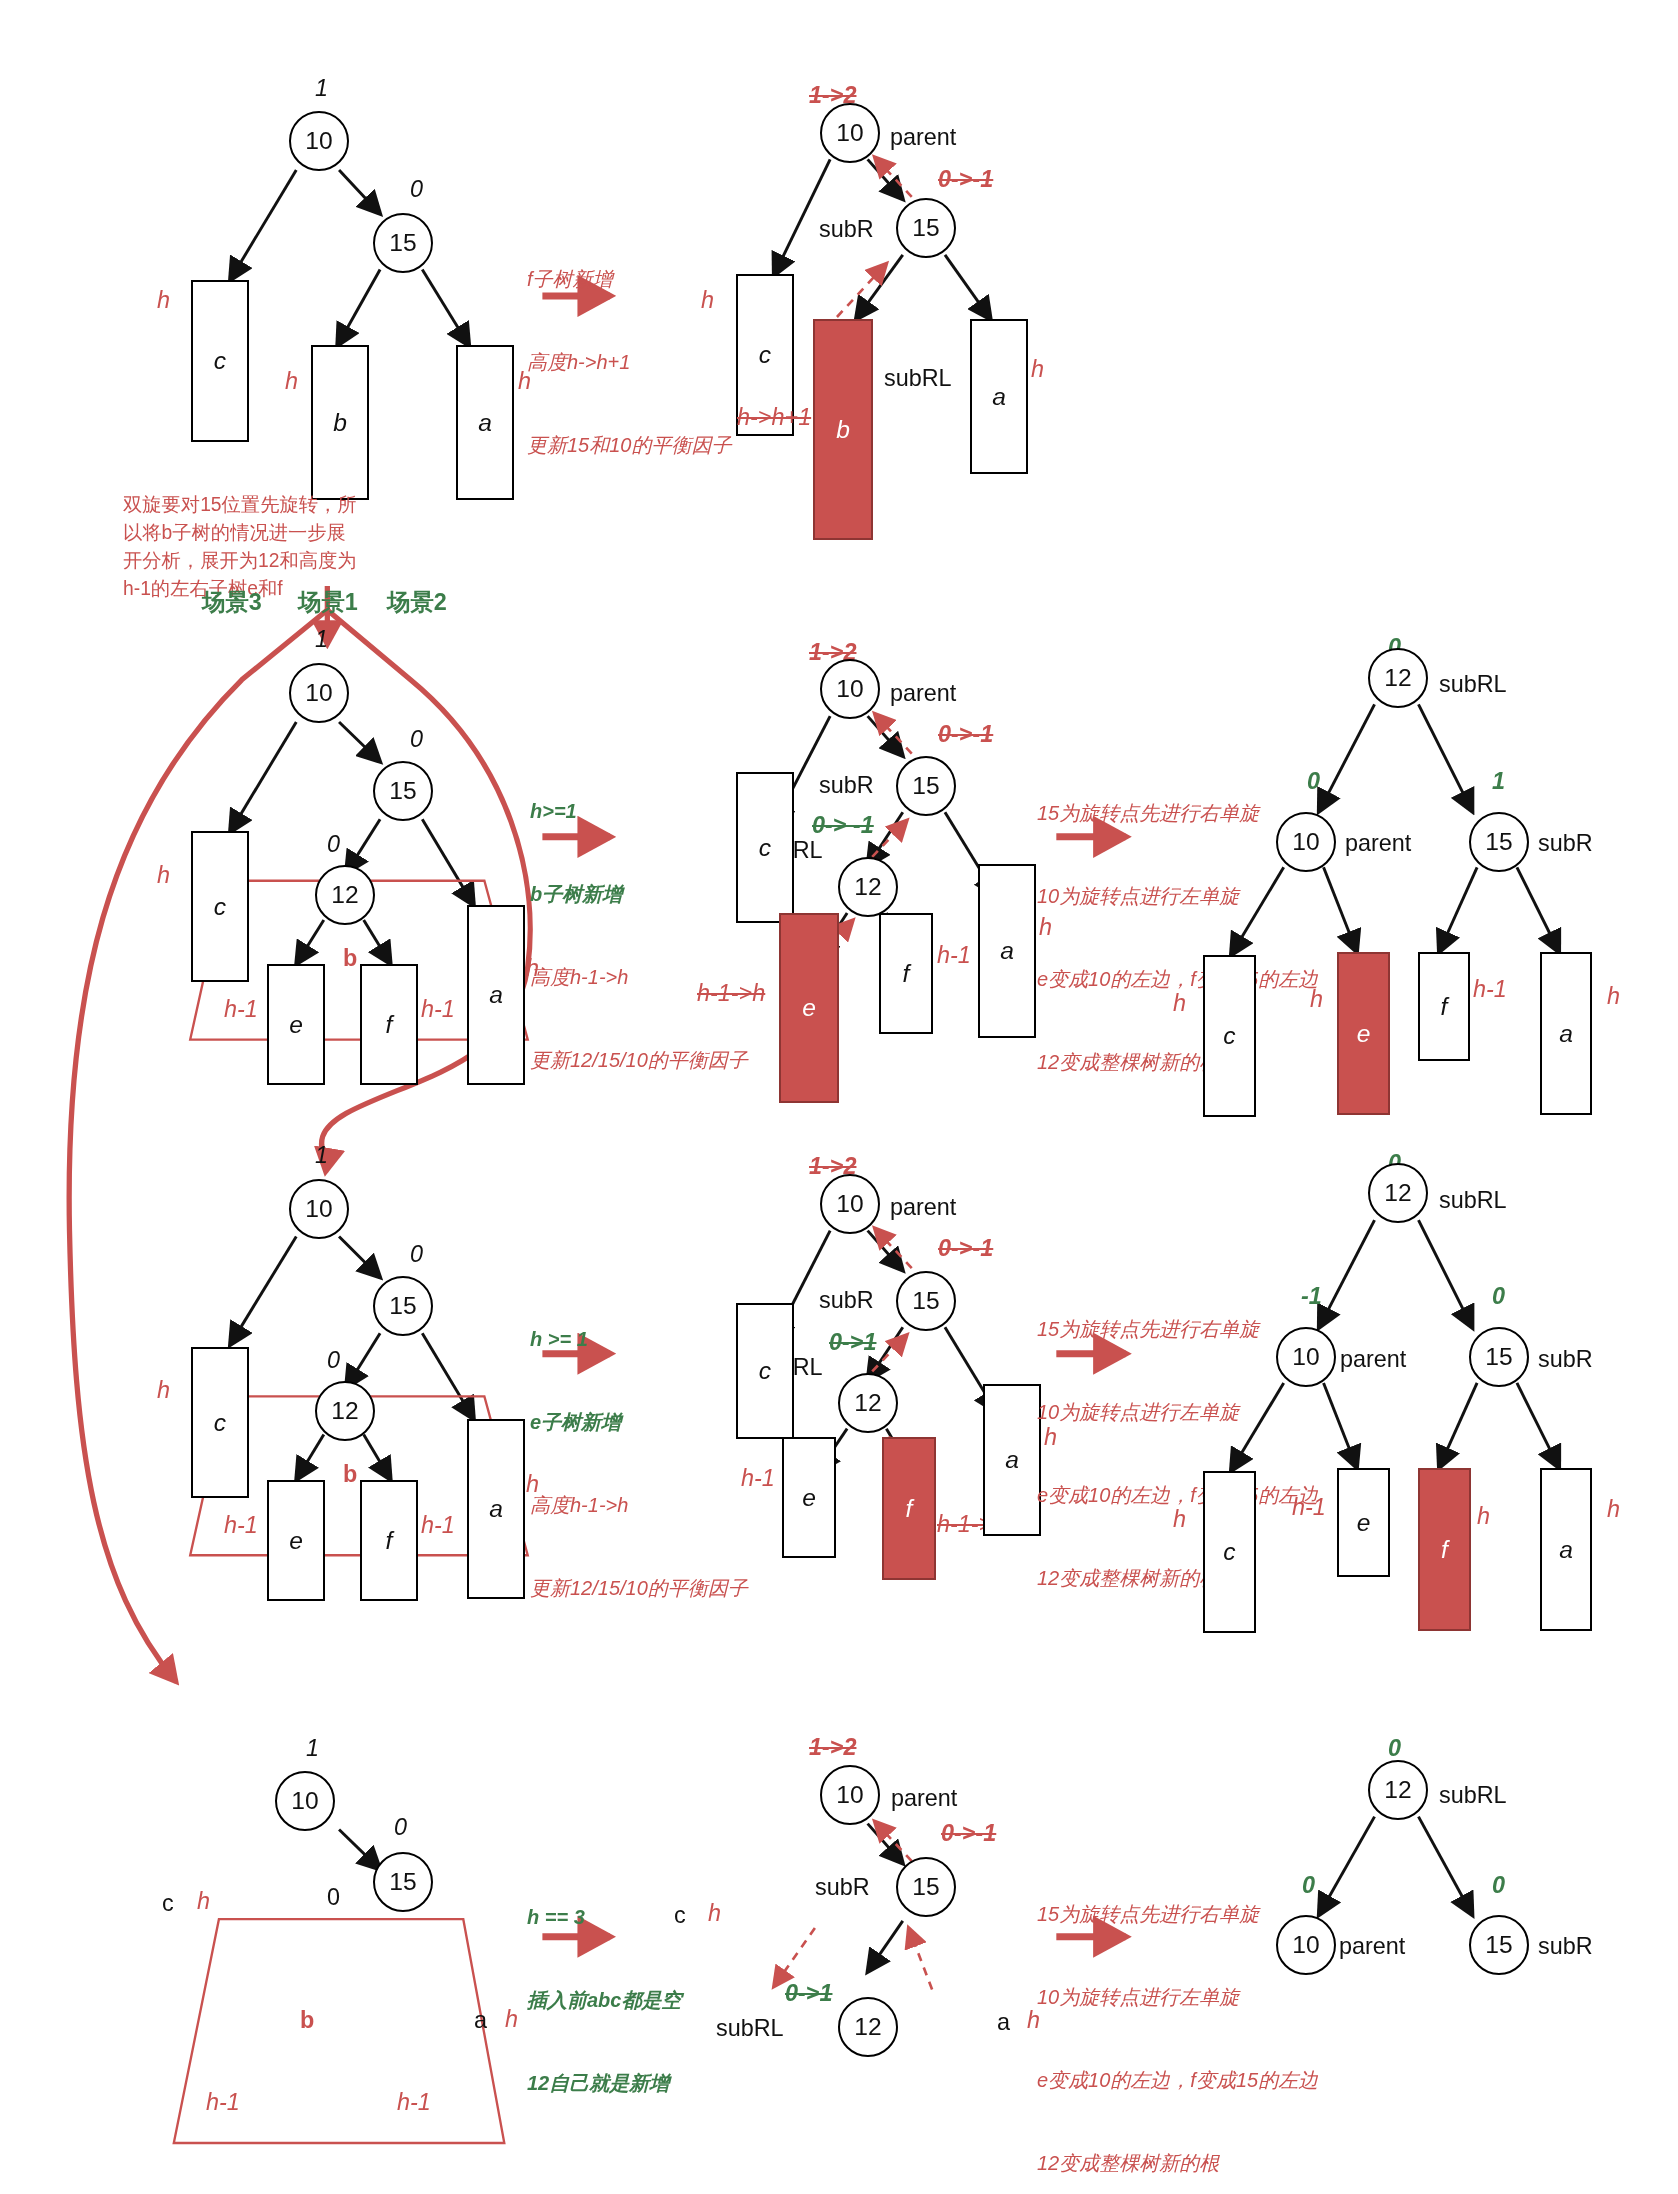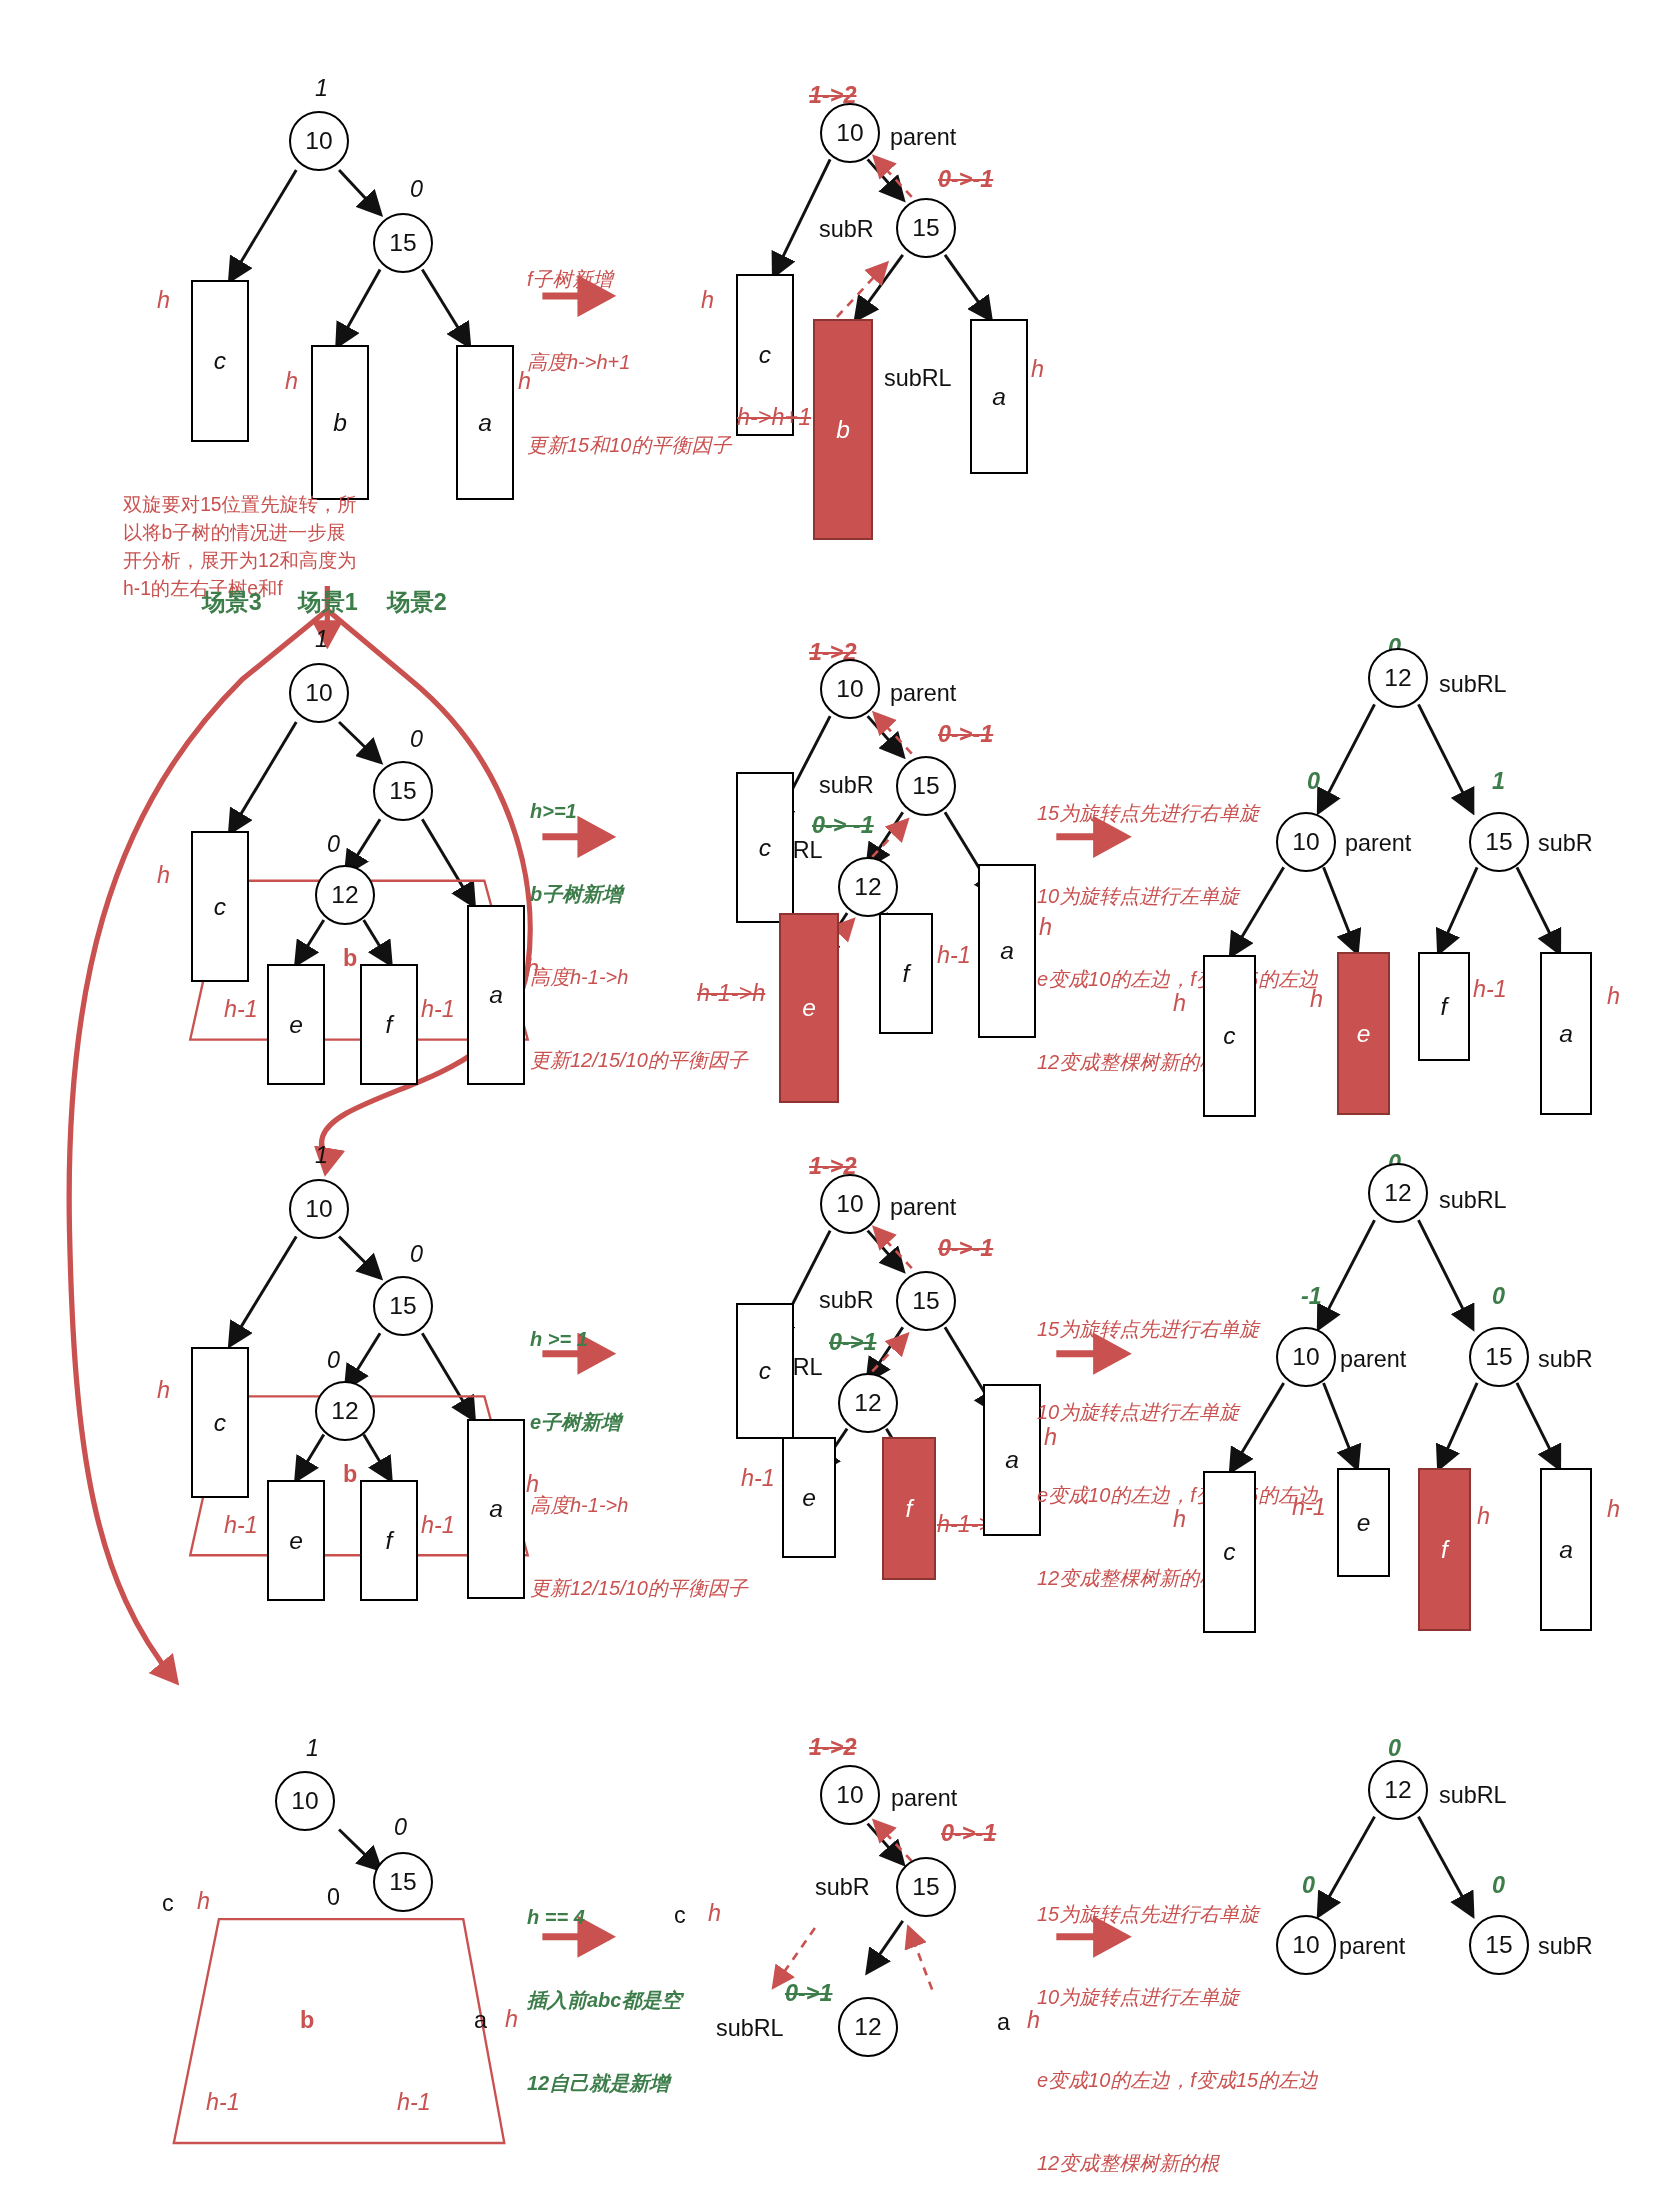--- a/index.html
+++ b/index.html
@@ -319,21 +319,21 @@
   <div class="lbl" style="left:327px;top:1884px;font-style:normal;">0</div>
   <div class="blab" style="left:300px;top:2007px;">b</div>
   <div class="ht" style="left:206px;top:2089px;">h-1</div>
   <div class="ht" style="left:397px;top:2089px;">h-1</div>
   <div class="lbl" style="left:162px;top:1890px;">c</div>
   <div class="ht" style="left:197px;top:1888px;">h</div>
   <div class="lbl" style="left:474px;top:2007px;">a</div>
   <div class="ht" style="left:505px;top:2006px;">h</div>
 
   <div class="ann-blk" style="left:527px;top:1849px;">
-    <span class="g">h == 4</span>
+    <span class="g">h == 3</span>
     <span class="g">插入前abc都是空</span>
     <span class="g">12自己就是新增</span>
   </div>
 
   <div class="bf red strike" style="left:809px;top:1734px;">1-&gt;2</div>
   <div class="node" style="left:820px;top:1765px;">10</div>
   <div class="lbl" style="left:891px;top:1785px;">parent</div>
   <div class="bf red strike" style="left:941px;top:1820px;">0-&gt;-1</div>
   <div class="node" style="left:896px;top:1857px;">15</div>
   <div class="lbl" style="left:815px;top:1874px;">subR</div>

